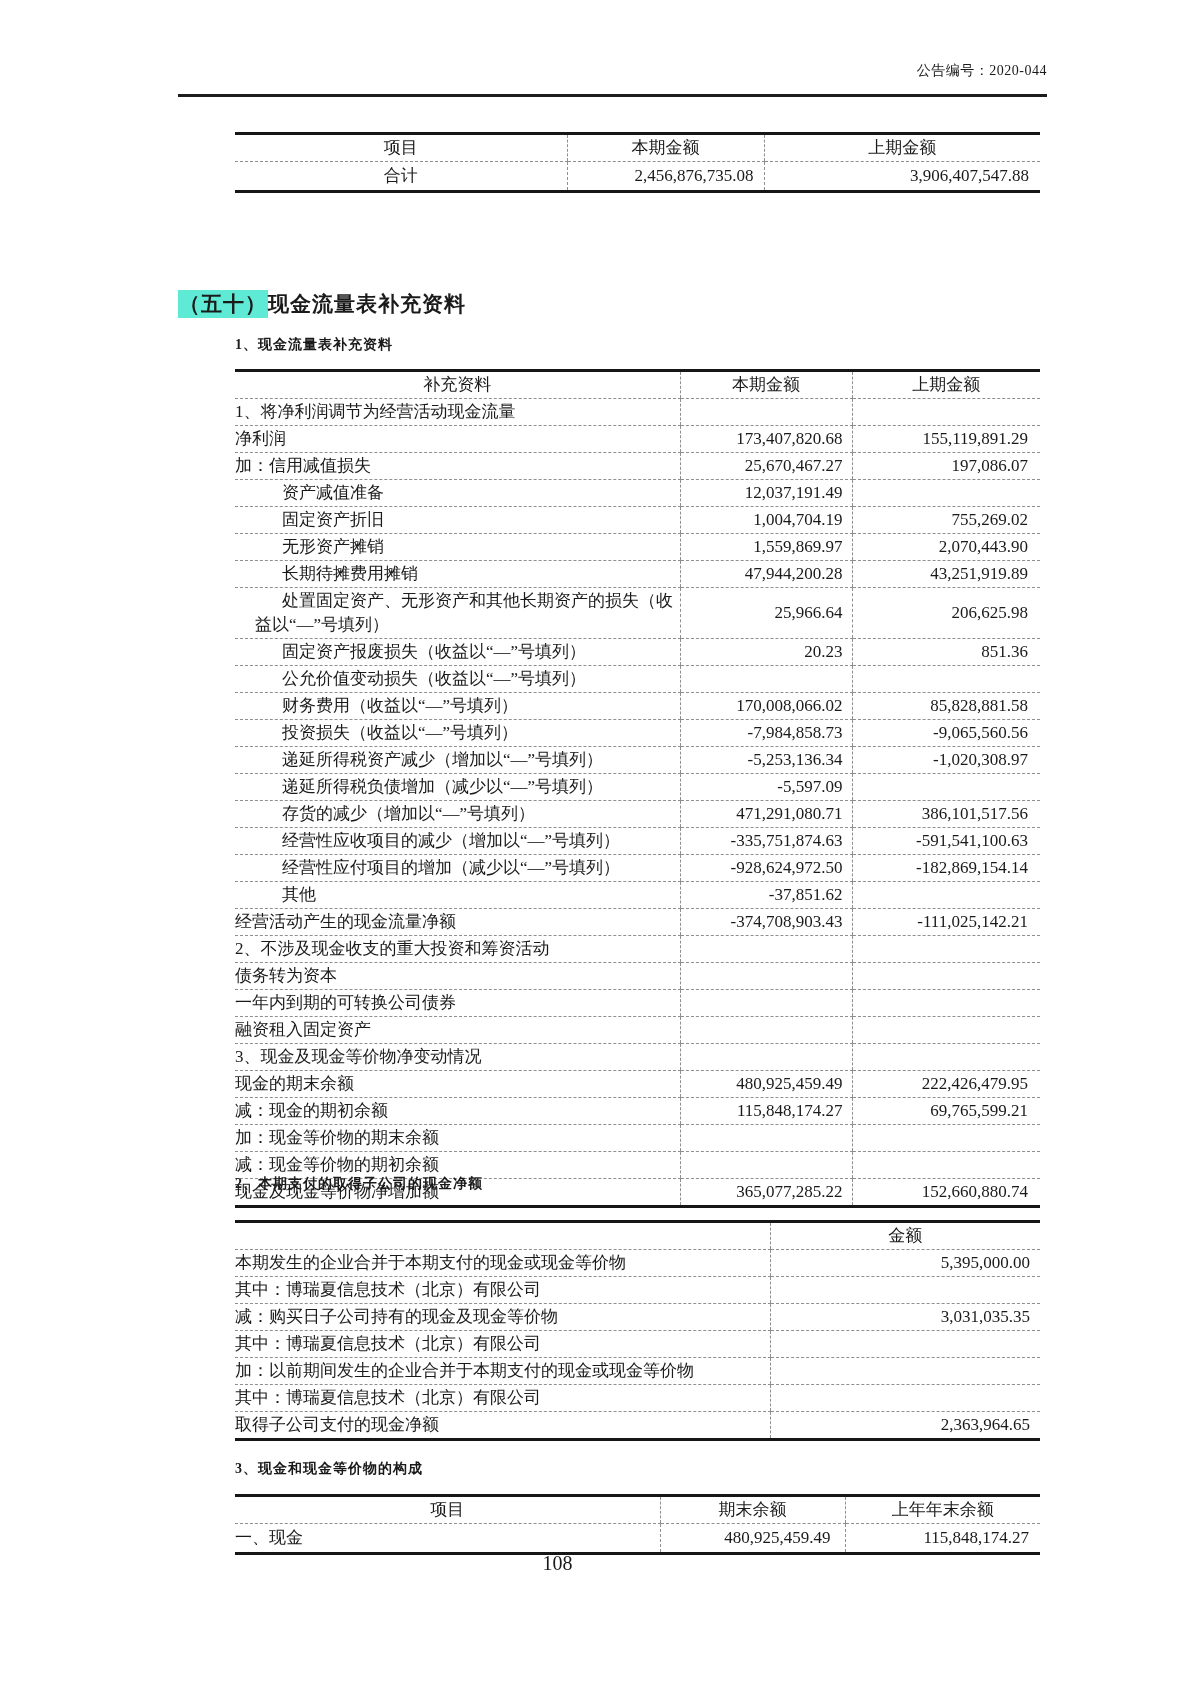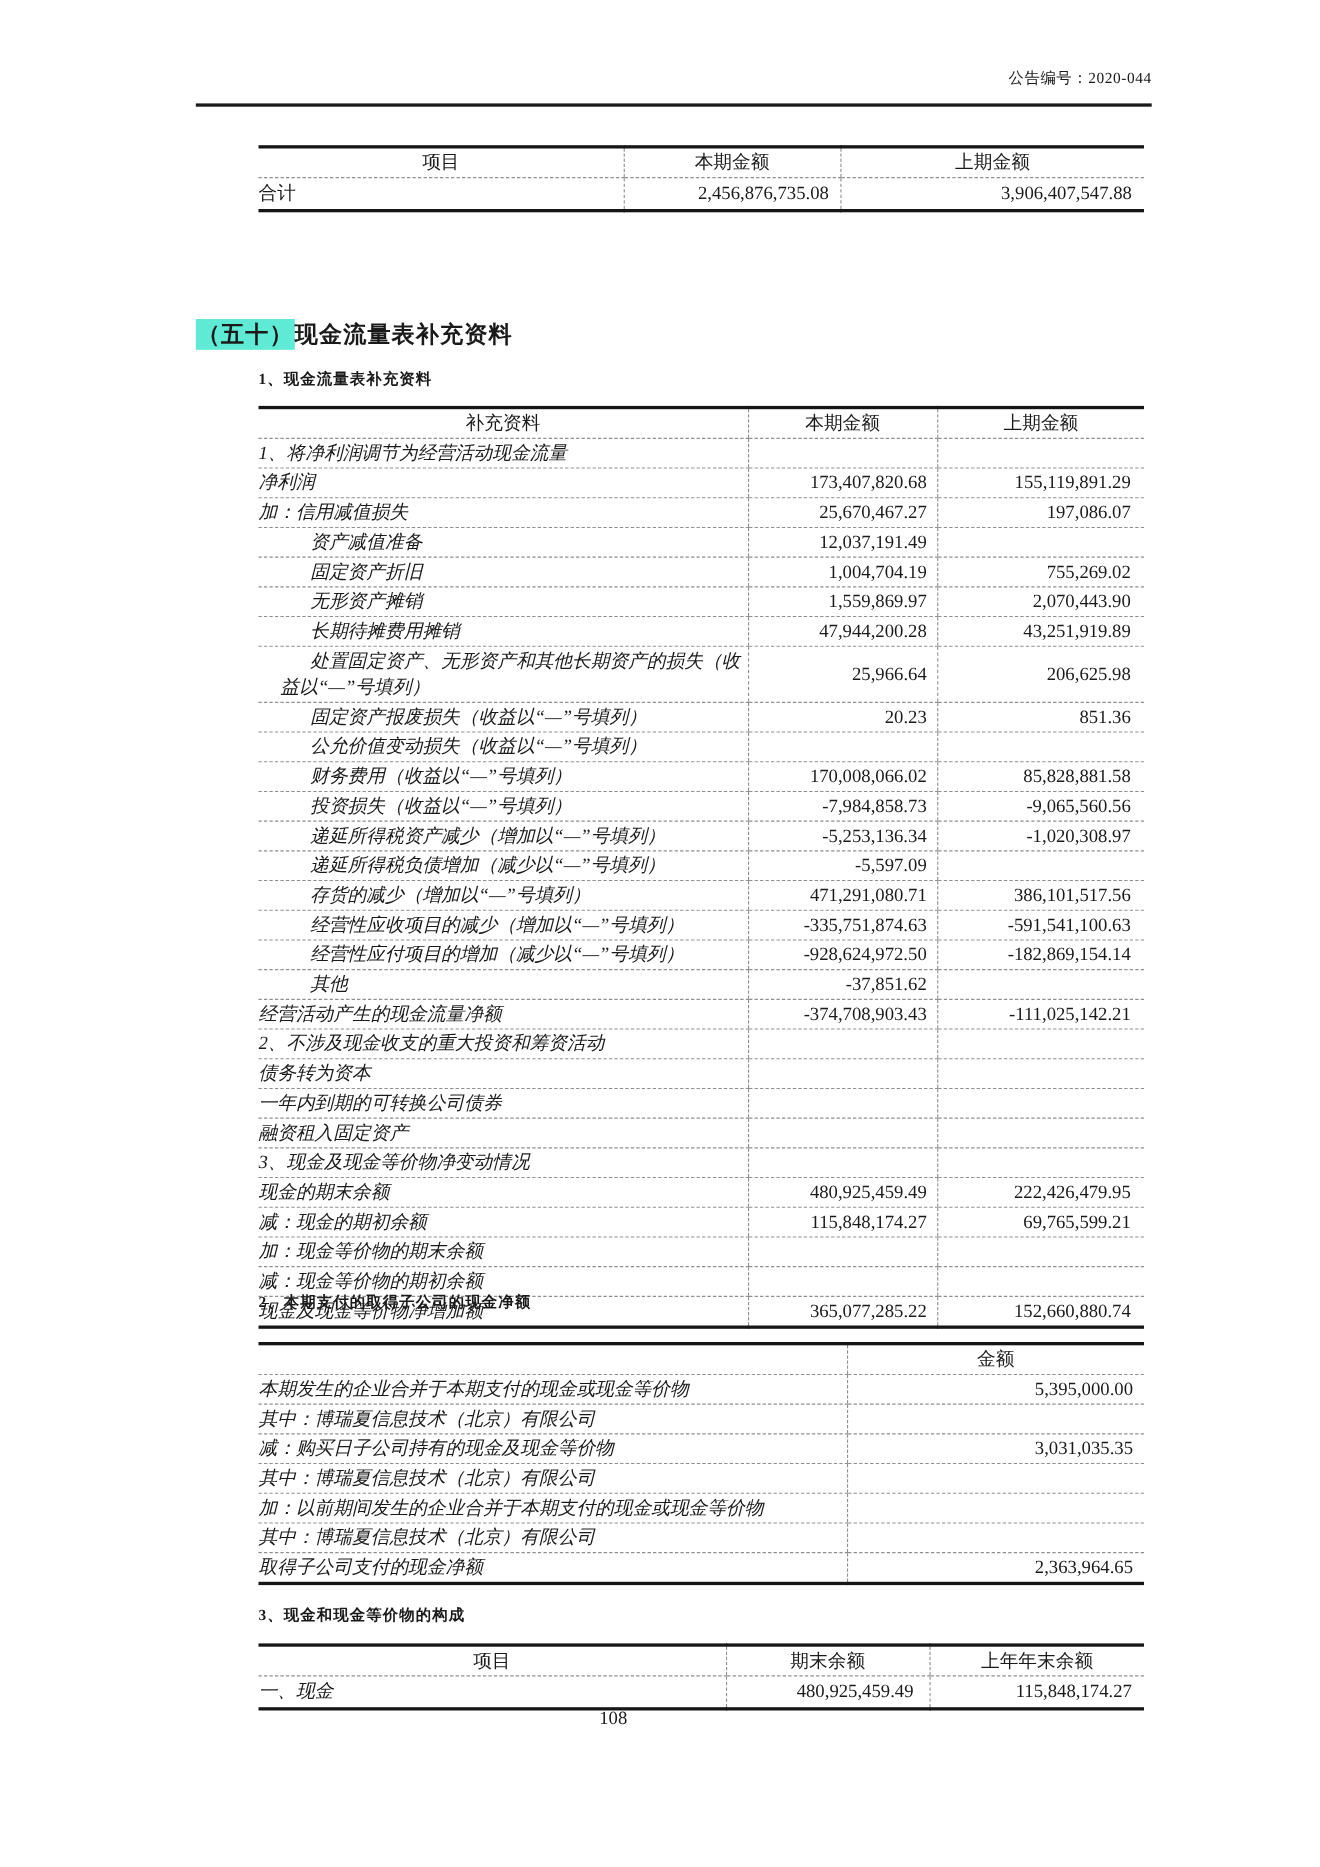--- a/index.html
+++ b/index.html
@@ -29,27 +29,27 @@
     font-weight:normal;
     line-height:24px;
     padding:1px 0;
     vertical-align:middle;
     border-bottom:1px dashed #8f8f8f;
     overflow:hidden;
   }
   .tbl tr:last-child td{border-bottom:none;}
   .tbl .c2,.tbl .c3{border-left:1px dashed #8f8f8f;}
   .tbl .head{text-align:center;}
-  .lbl{text-align:left;padding-left:20px;font-style:italic;}
+  .lbl{text-align:left;padding-left:20px;}
   .lbl.indent1{padding-left:47px;}
   .lbl.hanging{padding-left:20px;text-indent:27px;}
   .num{text-align:right;}
   .top-table{top:132px;}
   .top-table td{line-height:26px;}
-  .top-table .center{text-align:left;margin-top:31px;}
+  .top-table .center{text-align:center;margin-top:31px;}
   .top-table .num.c2{padding-right:10px;}
   .top-table .num.c3{padding-right:11px;font-family:Liberation Serif, serif;}
   .sec50{
     position:absolute;left:178px;top:290px;
     font-size:21px;font-weight:bold;letter-spacing:1px;
   }
   .sec50 .hl{background:#5eead4;padding:2px 1px;}
   .sub-title{
     position:absolute;left:235px;
     font-size:14px;font-weight:bold;letter-spacing:1px;
@@ -61,21 +61,21 @@
   .t2-title{top:1175px;}
   .t2-table{top:1220px;}
   .t2-table .num.c2{padding-right:10px;}
   .t3-title{top:1460px;}
   .t3-table{top:1494px;}
   .t3-table td{line-height:26px;}
   .t3-table .num.c2{padding-right:14px;}
   .t3-table .num.c3{padding-right:11px;}
   .page-num{
     position:absolute;left:0;top:1552px;width:1115px;
-    text-align:center;font-size:17px;
+    text-align:center;font-size:20px;
   }
 </style>
 </head>
 <body>
 
 <div class="page">
 
   <div class="doc-number">公告编号：2020-044</div>
   <div class="header-rule"></div>
 

